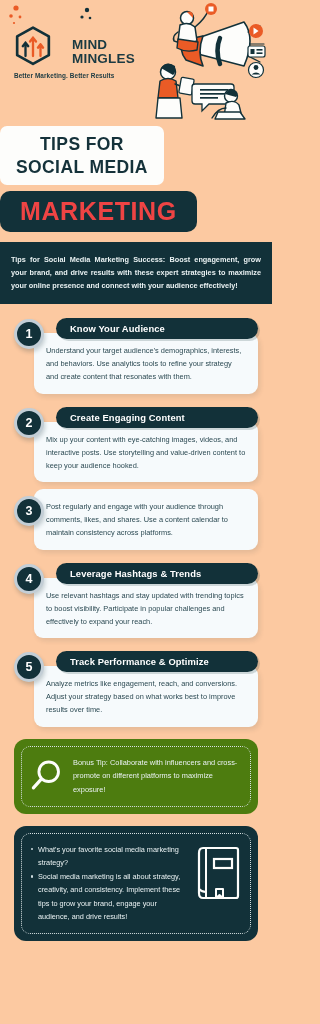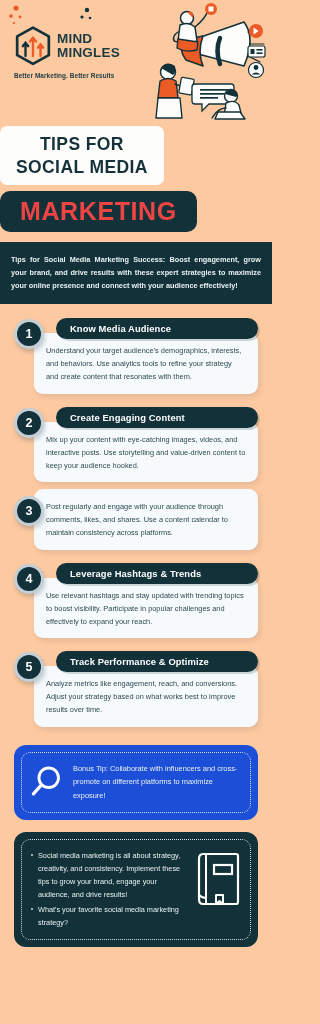--- a/index.html
+++ b/index.html
@@ -24,21 +24,21 @@
     position: relative;
     height: 122px;
     flex: 0 0 122px;
   }
   .logo-block {
     position: absolute;
     left: 14px;
     top: 26px;
     width: 108px;
   }
-  .logo-row { display: flex; align-items: center; gap: 5px; }
+  .logo-row { display: flex; align-items: flex-end; gap: 20px; }
   .logo-mark { width: 38px; height: 40px; flex: 0 0 38px; }
   .logo-word {
     display: flex; flex-direction: column;
     line-height: 1.02;
   }
   .logo-word span {
     font-size: 13.5px;
     font-weight: bold;
     letter-spacing: .2px;
     color: #1b3a42;
@@ -164,22 +164,22 @@
     font-weight: bold;
     display: flex;
     align-items: center;
     justify-content: center;
     z-index: 4;
     box-shadow: 1px 3px 4px rgba(17,49,57,.22);
   }
 
   
   .bonus {
-    margin: 18px 14px 0;
-    background: #1d4ed8;
+    margin: 12px 14px 0;
+    background: #4d7c0f;
     border-radius: 12px;
     padding: 7px;
   }
   .bonus-inner {
     border: 1.4px dotted #d8e2e4;
     border-radius: 9px;
     padding: 9px 9px 10px 8px;
     display: flex;
     align-items: center;
     gap: 9px;
@@ -323,21 +323,21 @@
 
   <div class="intro">
     <p>Tips for Social Media Marketing Success: Boost engagement, grow your brand, and drive results with these expert strategies to maximize your online presence and connect with your audience effectively!</p>
   </div>
 
   <div class="tips">
 
     <div class="tip">
       <div class="tip-num">1</div>
       <div class="tip-head">
-        <h3>Know Media Audience</h3>
+        <h3>Know Your Audience</h3>
       </div>
       <div class="tip-body">
         <p>Understand your target audience's demographics, interests, and behaviors. Use analytics tools to refine your strategy and create content that resonates with them.</p>
       </div>
     </div>
 
     <div class="tip">
       <div class="tip-num">2</div>
       <div class="tip-head">
         <h3>Create Engaging Content</h3>
@@ -382,22 +382,22 @@
         <circle cx="22" cy="15" r="11.5" fill="none" stroke="#fdfdfb" stroke-width="3.4"></circle>
         <path d="M13 24 L4 34" stroke="#fdfdfb" stroke-width="3.8" stroke-linecap="round"></path>
       </svg>
       <p>Bonus Tip: Collaborate with influencers and cross-promote on different platforms to maximize exposure!</p>
     </div>
   </div>
 
   <div class="conclusion">
     <div class="conclusion-inner">
       <ul class="bullets">
+        <li>What's your favorite social media marketing strategy?</li>
         <li>Social media marketing is all about strategy, creativity, and consistency. Implement these tips to grow your brand, engage your audience, and drive results!</li>
-        <li>What's your favorite social media marketing strategy?</li>
       </ul>
       <svg class="book-icon" viewBox="0 0 48 56">
         <path d="M9 3 h33 q2 0 2 2 v46 q0 2 -2 2 H9 q-4 0 -4 -5 V8 q0 -5 4 -5 Z" fill="none" stroke="#fdfdfb" stroke-width="2.2" stroke-linejoin="round"></path>
         <path d="M12 3 V53" fill="none" stroke="#fdfdfb" stroke-width="2"></path>
         <rect x="20" y="14" width="18" height="9" fill="none" stroke="#fdfdfb" stroke-width="2.2"></rect>
         <path d="M5 44 q3 3 7 3" fill="none" stroke="#fdfdfb" stroke-width="2"></path>
         <path d="M22 44 h7 v9 l-3.5 -3 l-3.5 3 Z" fill="none" stroke="#fdfdfb" stroke-width="2" stroke-linejoin="round"></path>
       </svg>
     </div>
   </div>

